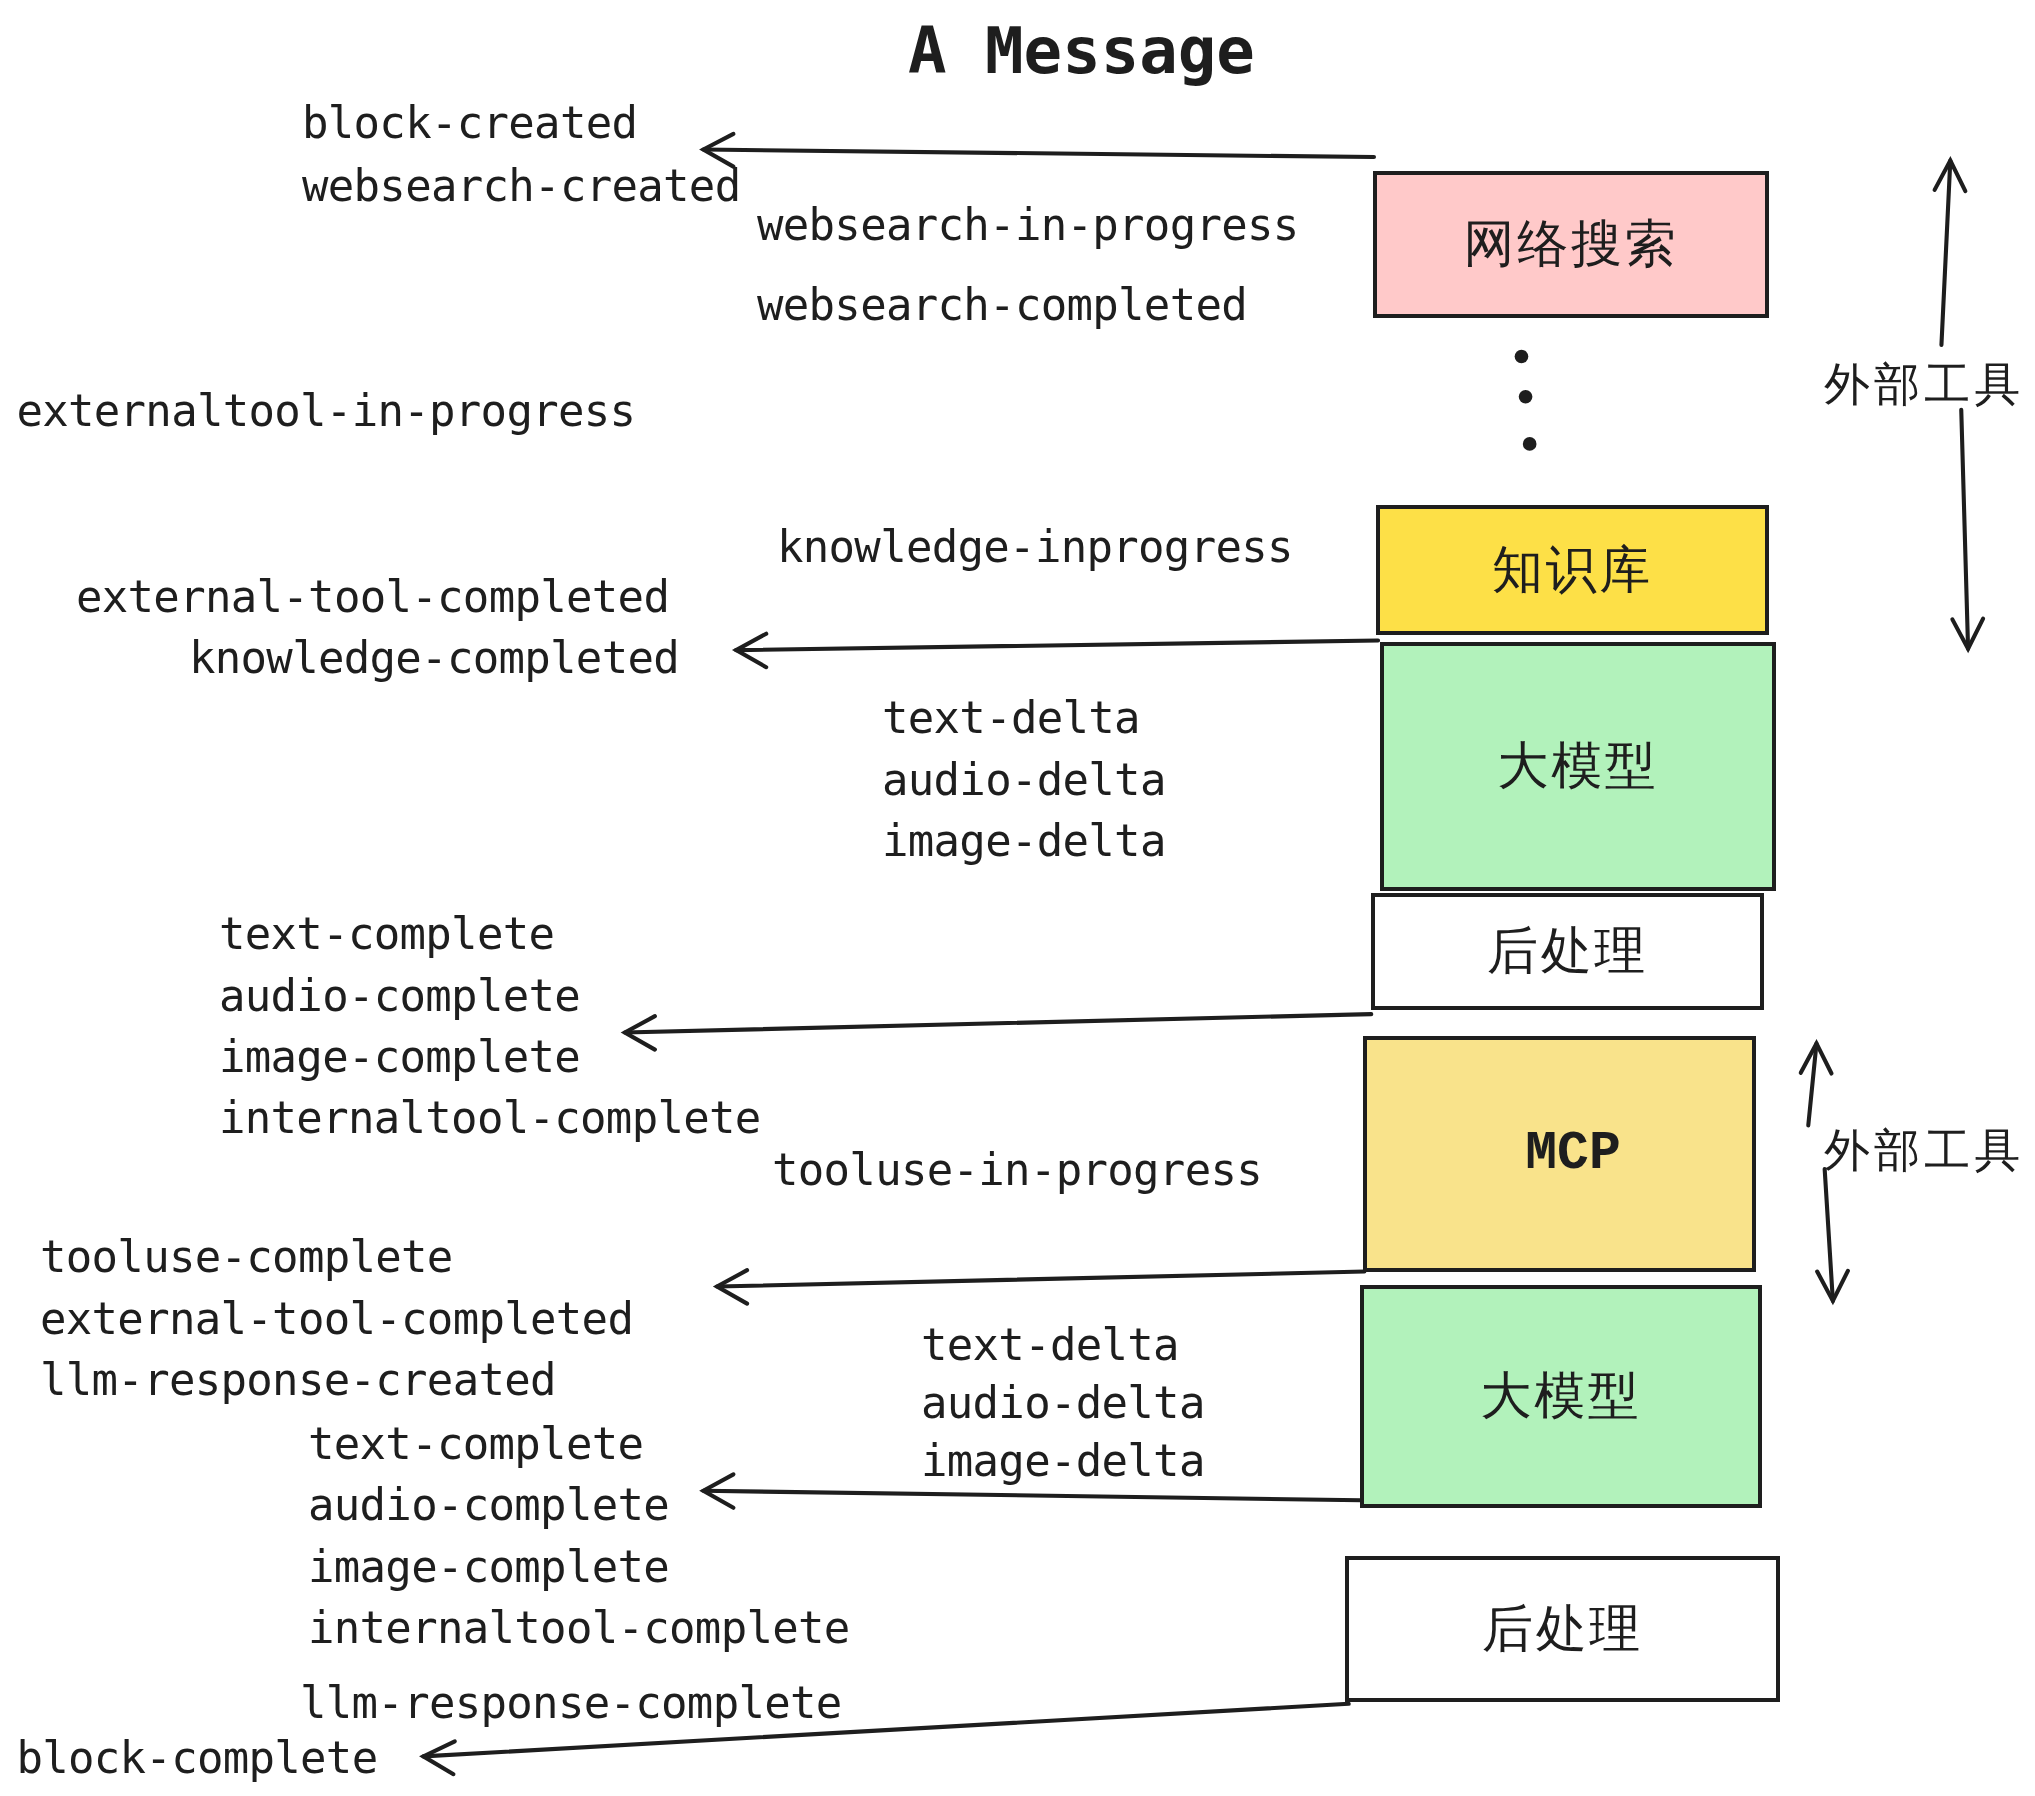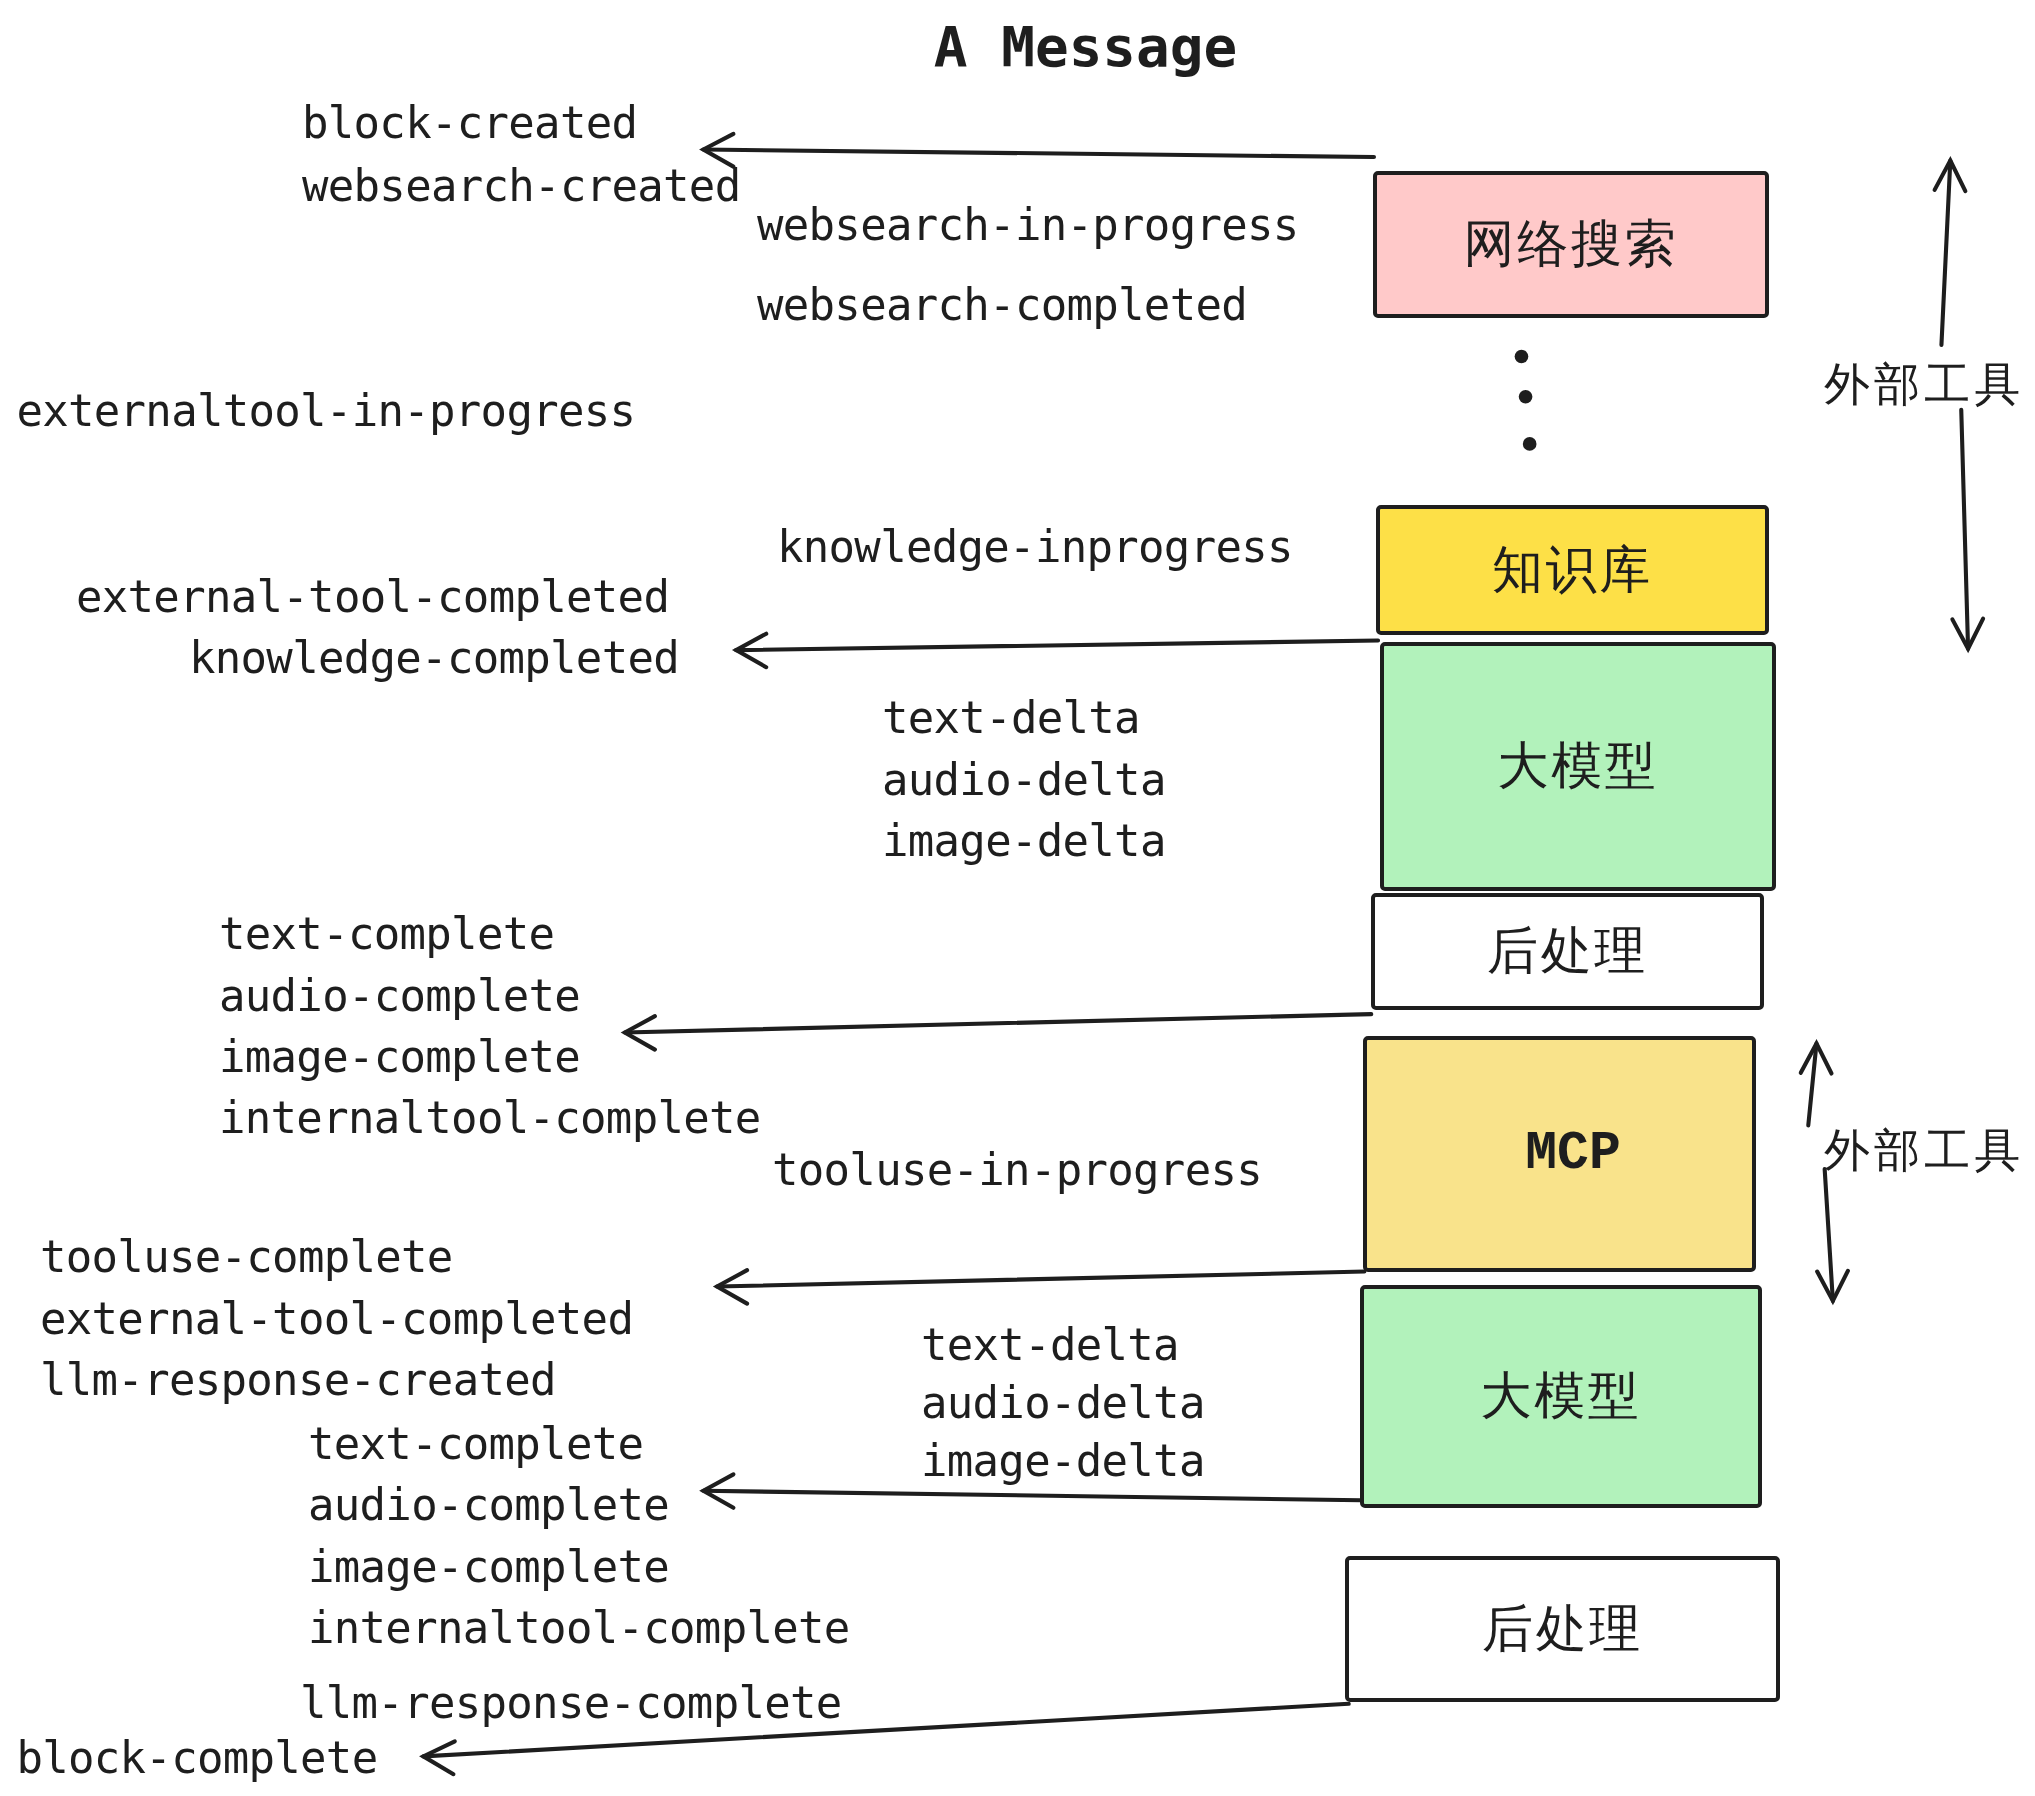--- a/index.html
+++ b/index.html
@@ -15,30 +15,30 @@
   .evt{
     position:absolute;
     font-size:44px;
     line-height:1.05;
     white-space:nowrap;
     color:#1e1e1e;
     letter-spacing:-0.7px;
   }
   .title{
     position:absolute;
-    font-size:56px;
+    font-size:64px;
     font-weight:bold;
-    text-align:center;
+    text-align:left;
     white-space:nowrap;
     color:#1e1e1e;
   }
   .box{
     position:absolute;
     border:4.1px solid #1e1e1e;
-    border-radius:5px;
+    border-radius:0;
     display:flex;
     align-items:center;
     justify-content:center;
     box-sizing:border-box;
   }
   .box-label{
     font-family:"Liberation Sans","DejaVu Sans",sans-serif;
     font-size:51px;
     font-weight:500;
     color:#1e1e1e;

